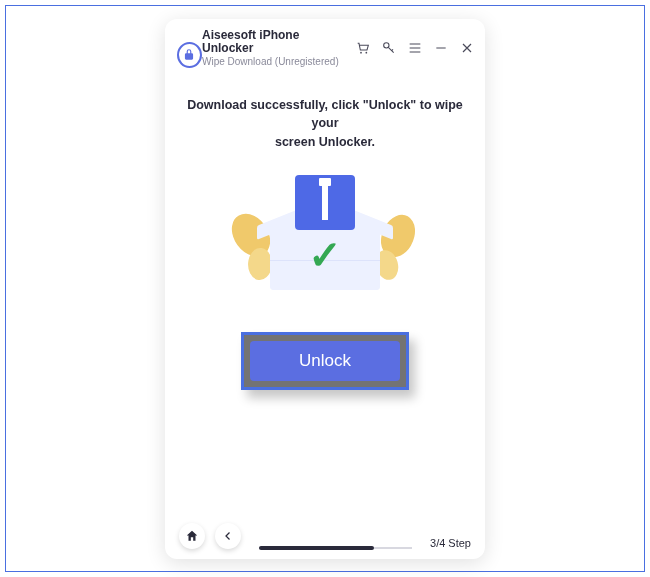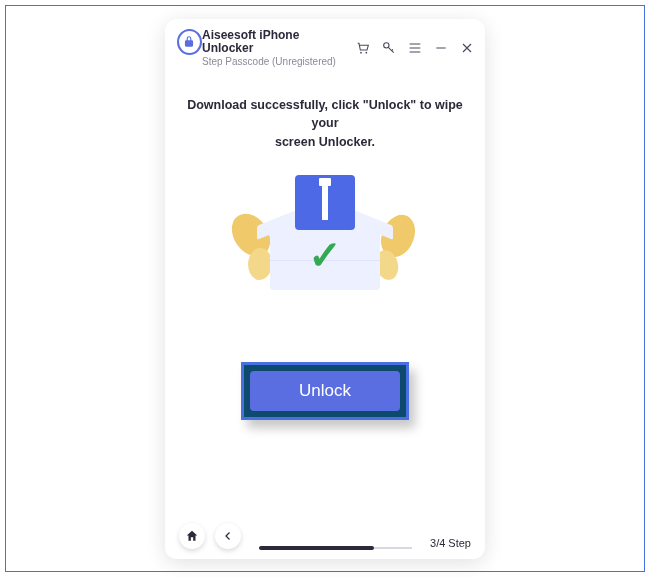--- a/index.html
+++ b/index.html
@@ -23,21 +23,21 @@
       display:flex; flex-direction:column;
       position:relative;
       overflow:hidden;
     }
     
     .titlebar{
       display:flex; align-items:center;
       padding:10px 10px 6px 12px;
       gap:8px;
     }
-    .logo-wrap{ display:flex; align-items:flex-start; gap:0; flex:1; }
+    .logo-wrap{ display:flex; align-items:flex-end; gap:0; flex:1; }
     .logo-icon{
       width:26px; height:26px; border-radius:50%;
       border:2.5px solid #5b6ee1; position:relative;
       display:flex; align-items:center; justify-content:center;
     }
     .titles{ line-height:1.15; }
     .app-title{ font-size:12px; font-weight:700; color:#2a2a3a; }
     .app-sub{ font-size:10px; color:#8a8a9a; }
     .win-actions{ display:flex; align-items:center; gap:10px; color:#5a5a6a; }
     .win-actions span, .win-actions svg{ width:16px; height:16px; display:block; }
@@ -82,25 +82,25 @@
     .leaf.l2{ width:24px; height:32px; left:18px; top:78px; transform:rotate(10deg); background:#f4d88a;}
     .leaf.r1{ width:32px; height:44px; right:6px; top:44px; transform:rotate(30deg); }
     .leaf.r2{ width:22px; height:30px; right:22px; top:80px; transform:rotate(-8deg); background:#f4d88a;}
     .check{
       position:absolute; left:50%; bottom:22px; transform:translateX(-50%);
       font-size:40px; color:#34a853; font-weight:bold;
     }
 
     
     .highlight-box{
-      margin-top:62px;
+      margin-top:32px;
       border:3px solid #4a6fe0;
       padding:6px;
       box-shadow:6px 8px 10px rgba(0,0,0,.22);
-      background:#0c4a6e;
+      background:#737373;
     }
     .unlock-btn{
       width:150px; height:40px;
       background:#5b6ee1; color:#fff;
       font-size:17px; display:flex; align-items:center; justify-content:center;
       border-radius:4px; border:none;
     }
 
     
     .footer{
@@ -131,21 +131,21 @@
 
     <div class="titlebar">
       <div class="logo-wrap">
         <div class="logo-icon">
           <svg viewBox="0 0 24 24" width="14" height="14">
               <path fill="#5b6ee1" d="M12 2a4 4 0 0 0-4 4v3H7a2 2 0 0 0-2 2v7a2 2 0 0 0 2 2h10a2 2 0 0 0 2-2v-7a2 2 0 0 0-2-2h-1V6a4 4 0 0 0-4-4zm-2 4a2 2 0 1 1 4 0v3h-4V6z"></path>
             </svg>
         </div>
         <div class="titles">
           <div class="app-title">Aiseesoft iPhone Unlocker</div>
-          <div class="app-sub">Step Passcode  (Unregistered)</div>
+          <div class="app-sub">Wipe Download  (Unregistered)</div>
         </div>
       </div>
       <div class="win-actions">
         <span class="icon-btn">
           <svg viewBox="0 0 24 24">
               <path fill="none" stroke="#4a4a5a" stroke-width="1.6" d="M4 5h2l2 10h10l2-7H7"></path>
               <circle cx="9" cy="19" r="1.3" fill="#4a4a5a"></circle>
               <circle cx="17" cy="19" r="1.3" fill="#4a4a5a"></circle>
             </svg>
         </span>

